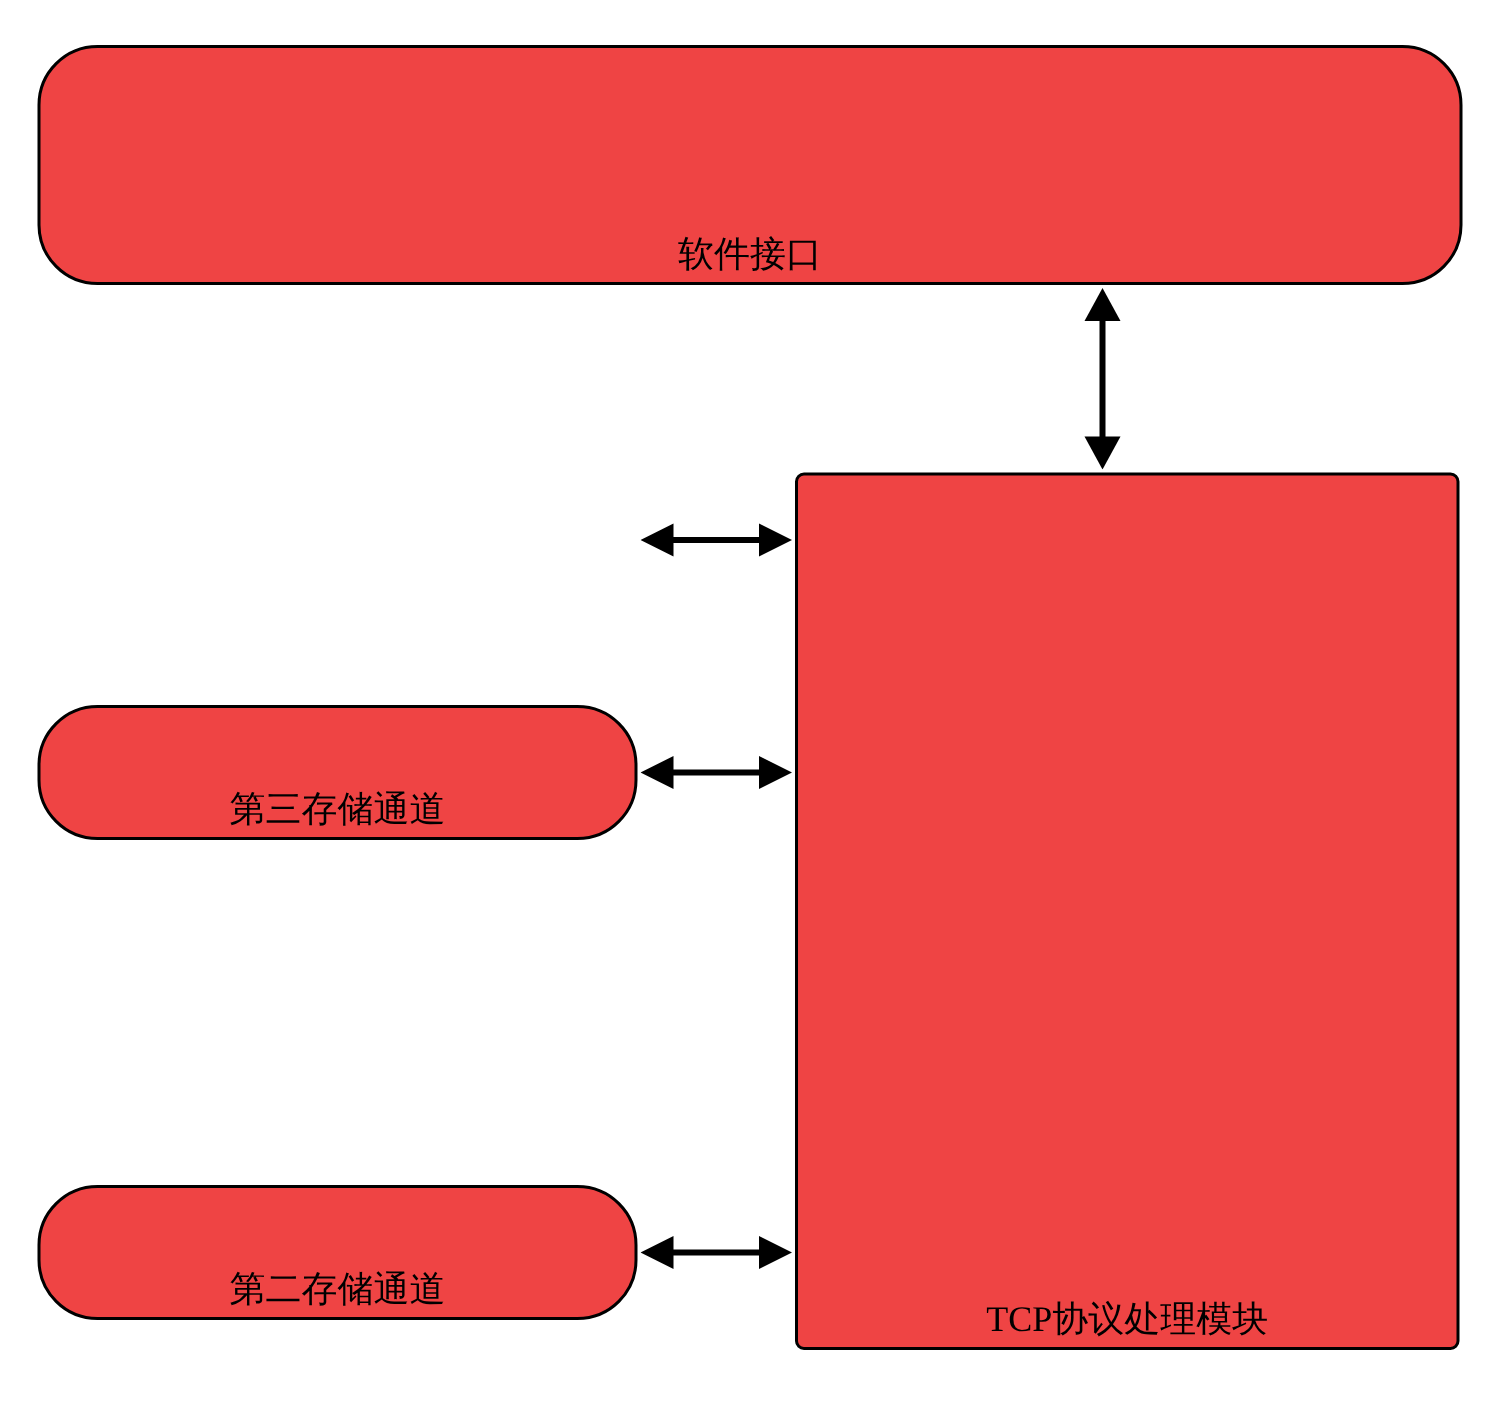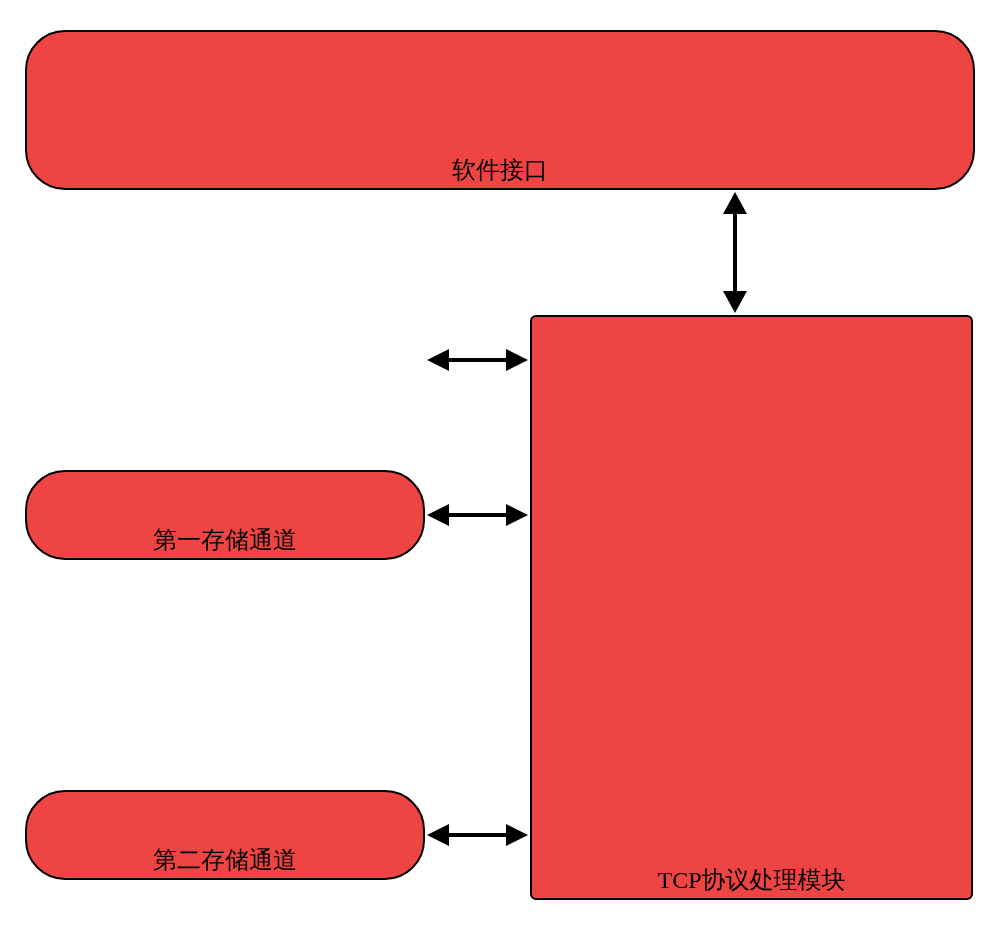--- a/index.html
+++ b/index.html
@@ -84,21 +84,21 @@
 
   <span class="arrow" style="left:427px; top:342px;">
     <svg width="101" height="36" viewBox="0 0 101 36">
       <line x1="14" y1="18" x2="87" y2="18" stroke="#000" stroke-width="4"></line>
       <polygon points="0,18 22,7 22,29" fill="#000"></polygon>
       <polygon points="101,18 79,7 79,29" fill="#000"></polygon>
     </svg>
   </span>
 
   <div class="box channel channel2">
-    <span>第一存储通道</span>
+    <span>第三存储通道</span>
   </div>
   <span class="arrow" style="left:427px; top:497px;">
     <svg width="101" height="36" viewBox="0 0 101 36">
       <line x1="14" y1="18" x2="87" y2="18" stroke="#000" stroke-width="4"></line>
       <polygon points="0,18 22,7 22,29" fill="#000"></polygon>
       <polygon points="101,18 79,7 79,29" fill="#000"></polygon>
     </svg>
   </span>
 
   <div class="box channel channel3">

